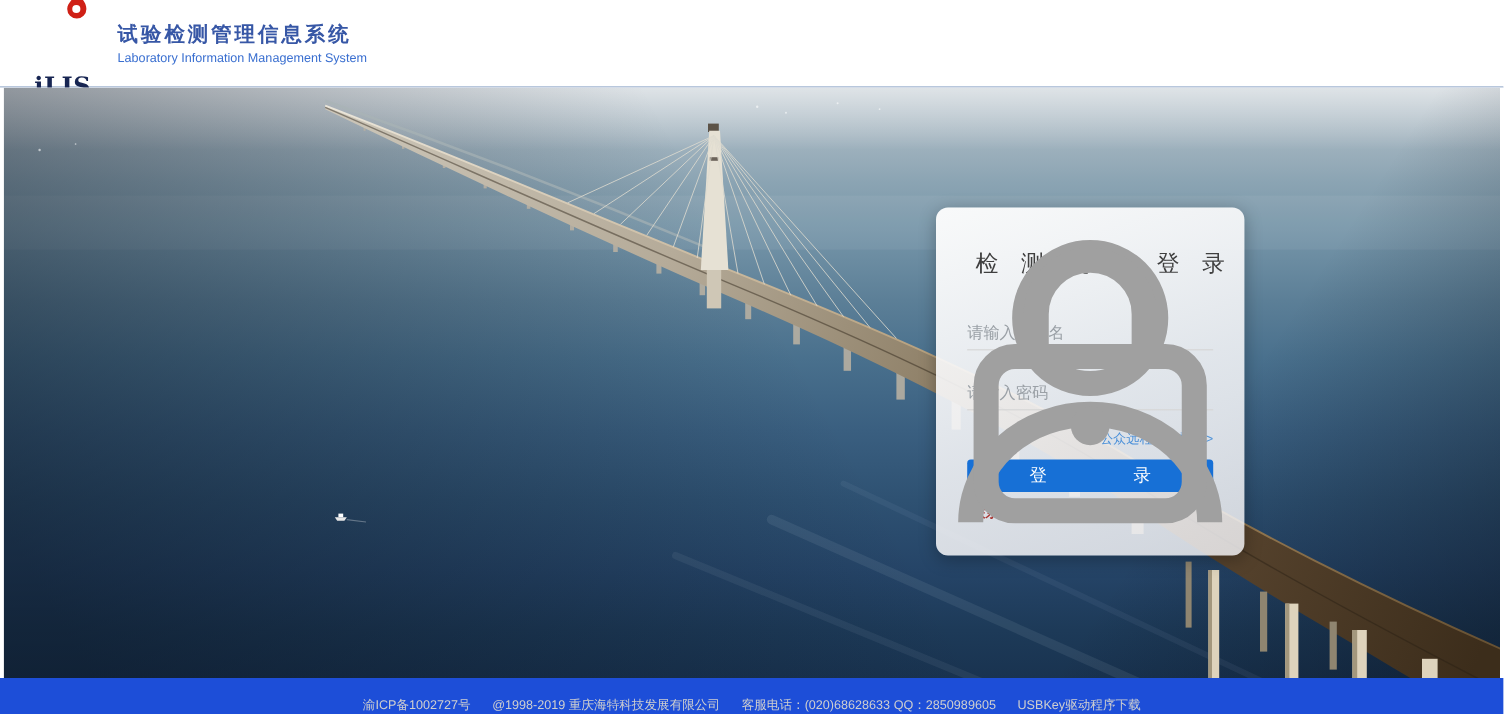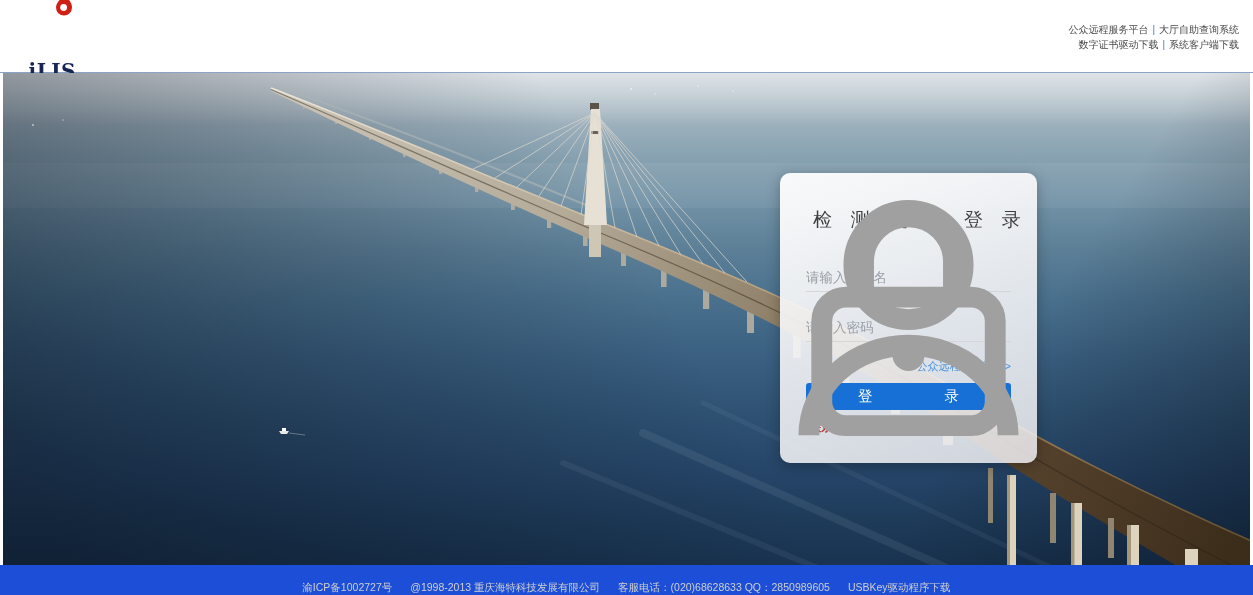--- a/index.html
+++ b/index.html
@@ -67,27 +67,23 @@
 <body>
 
 <div class="header">
   <div class="logo">
     <svg class="logo-flame" viewBox="0 0 24 28">
       <path d="M12.5,0 C13,5 20,8.5 20,15.5 a8,8 0 0 1 -16,0 C4,10 10,7 12.5,0 Z" fill="#cf2016"></path>
       <circle cx="11.6" cy="15.5" r="3.4" fill="#ffffff"></circle>
     </svg>
     <div class="logo-text">iLIS</div>
   </div>
-  <div class="hdr-links">
-    <div>
-      <a>公众远程服务平台</a><span class="hdr-sep">|</span><a>大厅自助查询系统</a>
-    </div>
-    <div>
-      <a>数字证书驱动下载</a><span class="hdr-sep">|</span><a>系统客户端下载</a>
-    </div>
+  <div class="titles">
+    <div class="title-cn">试验检测管理信息系统</div>
+    <div class="title-en">Laboratory Information Management System</div>
   </div>
 </div>
 
 <div class="hero">
   <div class="photo">
     <svg viewBox="0 0 1247 492" preserveAspectRatio="none">
       <defs>
         <linearGradient id="sea" x1="0" y1="0" x2="0" y2="1">
           <stop offset="0%" stop-color="#b7c2ca"></stop>
           <stop offset="8%" stop-color="#a4b5c0"></stop>
@@ -247,16 +243,16 @@
         <span>录</span>
       </button>
 
       <div class="login-note">*联系海特客服，可获取试用账号。</div>
     </div>
   </div>
 </div>
 
 <div class="footer">
   <a>渝ICP备1002727号</a>
-  <span>@1998-2013 重庆海特科技发展有限公司</span>
+  <span>@1998-2019 重庆海特科技发展有限公司</span>
   <span>客服电话：(020)68628633 QQ：2850989605</span>
   <a>USBKey驱动程序下载</a>
 </div>
 
 </body></html>

